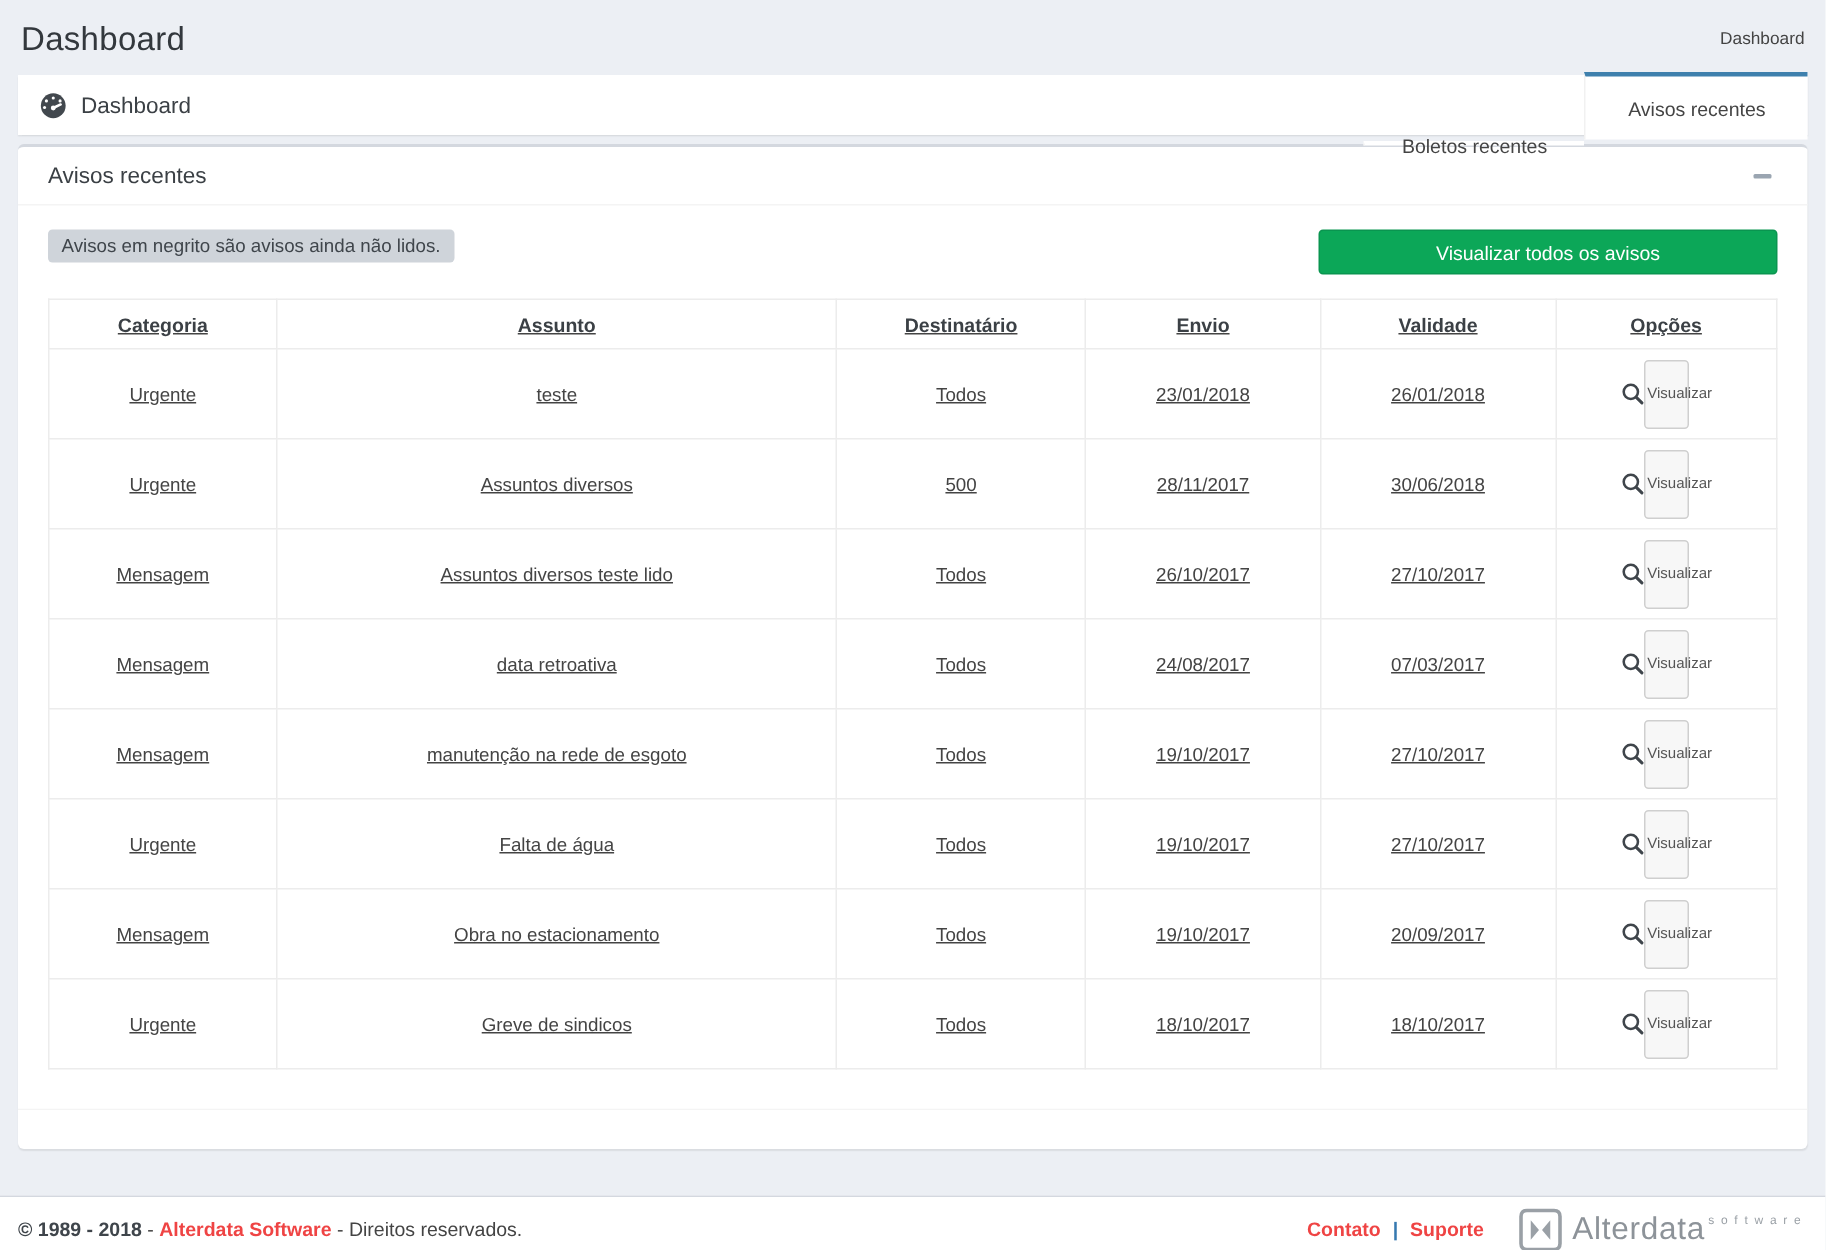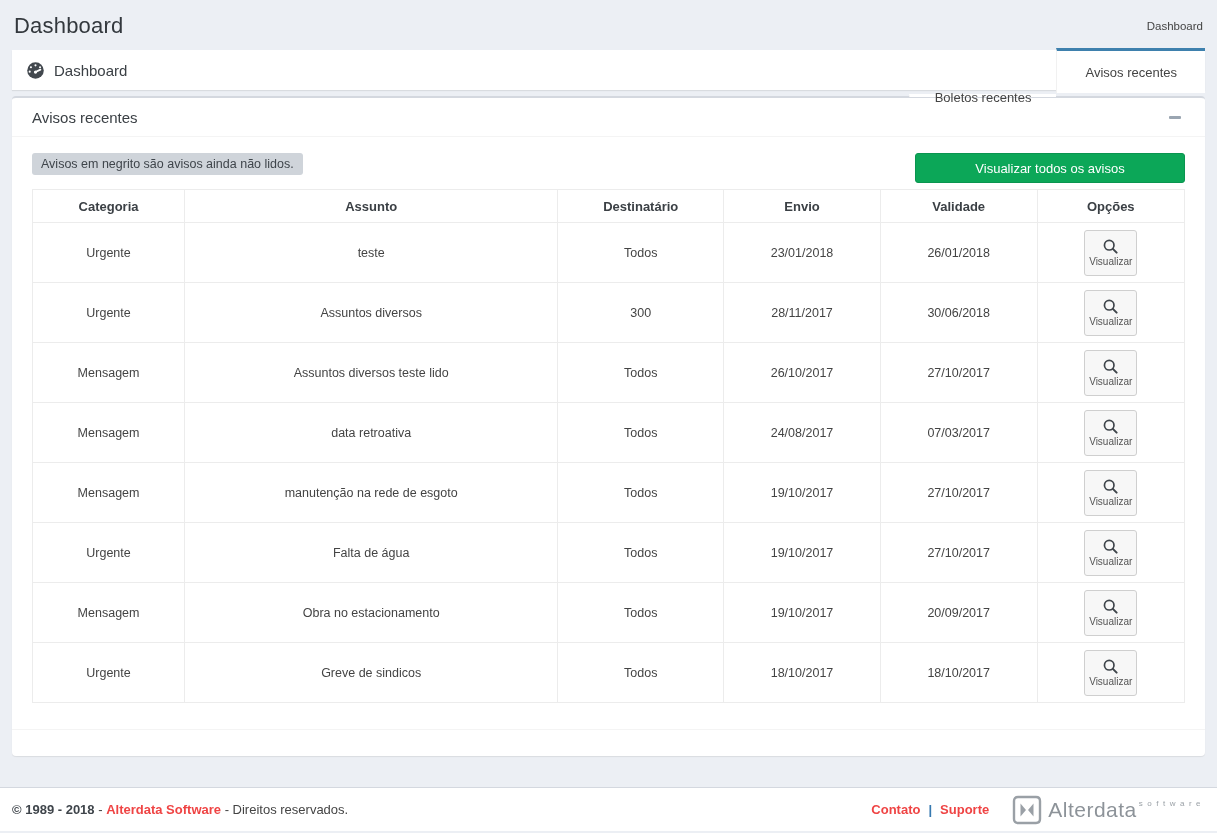--- a/index.html
+++ b/index.html
@@ -69,39 +69,39 @@
 
   .panel-body { padding: 16px 20px 26px 20px; }
   .toolbar-row { display: flex; align-items: flex-start; justify-content: space-between; }
   .note-badge {
     background: #cfd4da; color: #3f454b;
     font-weight: normal; font-size: 12.5px;
     padding: 4px 9px; border-radius: 3px;
     display: inline-block;
   }
   .green-btn {
-    width: 270px; height: 30px;
+    width: 306px; height: 30px;
     background: #0ca758; color: #fff;
     border: 1px solid #0a9550; border-radius: 3px;
     font-size: 13px; font-family: inherit;
     cursor: pointer;
   }
 
   
-  table.avisos { width: 100%; border-collapse: collapse; margin-top: 6px; }
+  table.avisos { width: 100%; border-collapse: collapse; margin-top: 16px; text-decoration: underline; }
   table.avisos th, table.avisos td {
     border: 1px solid #ececec;
     text-align: center; vertical-align: middle;
     font-size: 12.5px; color: #444;
   }
   table.avisos th { font-weight: bold; height: 33px; padding: 6px 8px; font-size: 13px; color: #3b4045; }
   table.avisos td { height: 60px; padding: 4px 8px; }
   .view-btn {
-    display: inline-flex; flex-direction: column; align-items: center; justify-content: center;
-    width: 53px; height: 46px;
+    display: inline-flex; flex-direction: row; align-items: center; justify-content: center;
+    width: 30px; height: 46px;
     background: #f7f7f7; border: 1px solid #cfcfcf; border-radius: 3px;
     cursor: pointer; font-family: inherit; gap: 1px;
   }
   .view-btn .search-ic { display: block; height: 17px; }
   .view-label { font-size: 10px; color: #555; line-height: 11px; }
 
   .panel-footer { border-top: 1px solid #f4f4f4; height: 27px; border-radius: 0 0 4px 4px; }
 
   
   .page-footer {
@@ -199,21 +199,21 @@
             <line x1="12.8" y1="12.8" x2="17.2" y2="17.2" stroke="#3f454b" stroke-width="2.4" stroke-linecap="round"></line>
           </svg>
         </span>
         <span class="view-label">Visualizar</span>
       </button>
     </td>
   </tr>
             <tr>
     <td>Urgente</td>
     <td>Assuntos diversos</td>
-    <td>300</td>
+    <td>500</td>
     <td>28/11/2017</td>
     <td>30/06/2018</td>
     <td>
       <button class="view-btn">
         <span class="search-ic">
           <svg width="17" height="17" viewBox="0 0 20 20">
             <circle cx="8.5" cy="8.5" r="5.6" fill="none" stroke="#3f454b" stroke-width="2"></circle>
             <line x1="12.8" y1="12.8" x2="17.2" y2="17.2" stroke="#3f454b" stroke-width="2.4" stroke-linecap="round"></line>
           </svg>
         </span>

